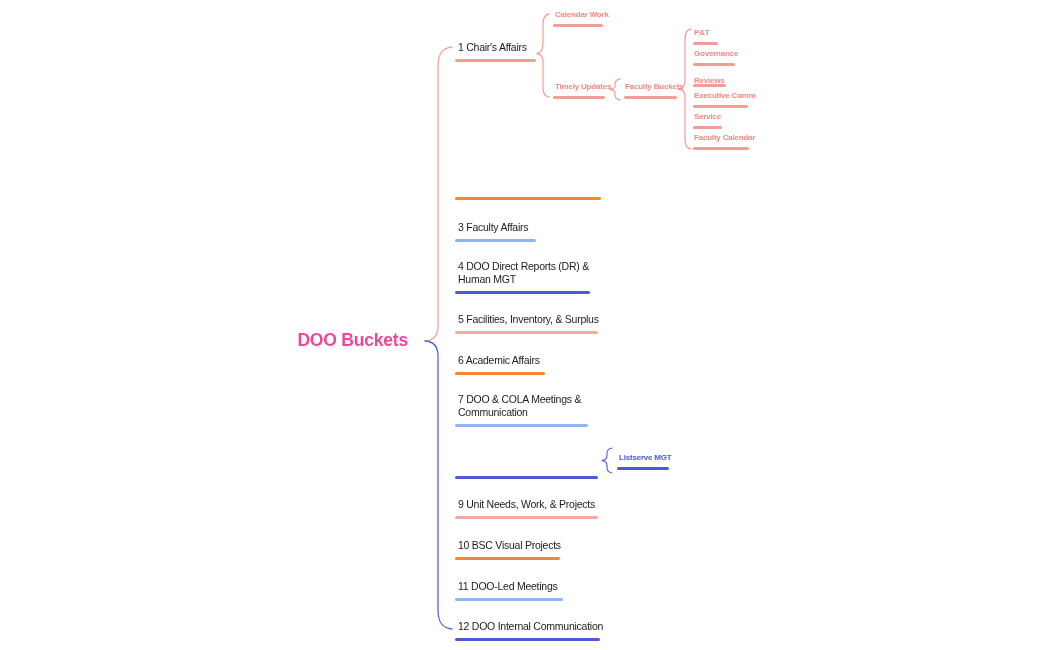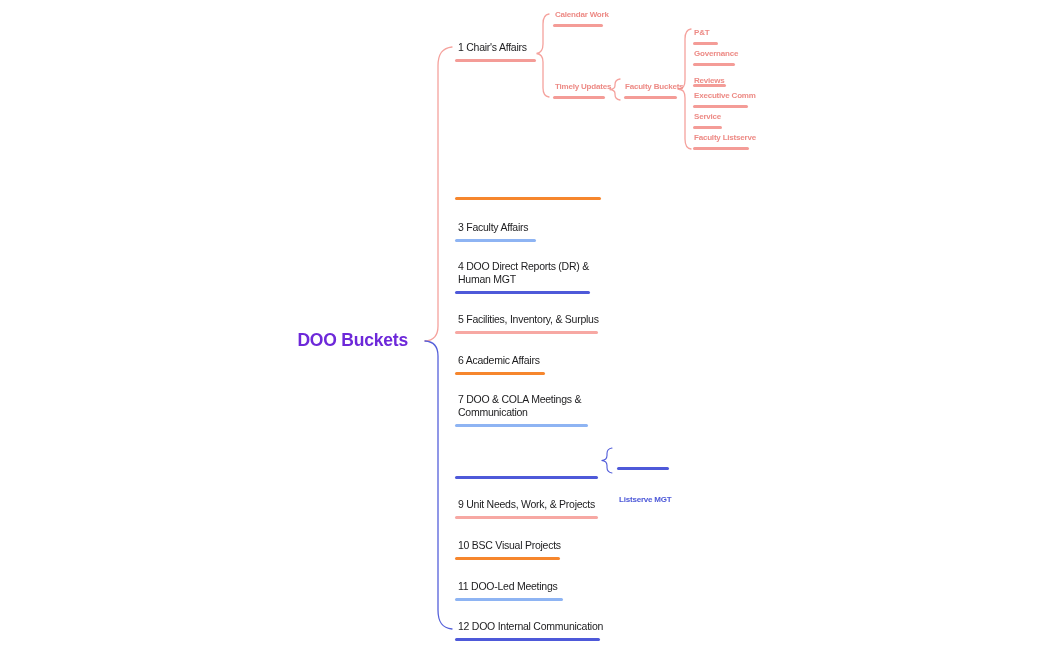--- a/index.html
+++ b/index.html
@@ -8,31 +8,31 @@
     font-family:"Liberation Sans","DejaVu Sans",sans-serif;overflow:hidden;
   }
   svg.links{position:absolute;left:0;top:0;width:1050px;height:650px;}
   svg.links path{fill:none;stroke-linecap:round;}
   .st-salmon{stroke:#F5A29D;stroke-width:1.3px;}
   .st-blue{stroke:#5560DA;stroke-width:1.3px;}
   .st-indigo{stroke:#4E59D9;stroke-width:1.1px;}
 
   .root{
     position:absolute;left:288px;top:330px;width:120px;text-align:right;
-    font-size:17.5px;font-weight:700;color:#6d28d9;letter-spacing:-0.2px;white-space:nowrap;
+    font-size:17.5px;font-weight:700;color:#ec4899;letter-spacing:-0.2px;white-space:nowrap;
   }
   .branch{
     position:absolute;width:170px;font-size:10.5px;font-weight:400;color:#1C1C1E;
     letter-spacing:-0.25px;line-height:13px;white-space:nowrap;
   }
   .sub{
     position:absolute;font-size:8px;font-weight:700;letter-spacing:-0.2px;
     line-height:10px;white-space:nowrap;color:#ED8A85;
   }
-  .sub.blue{color:#4C58D8;margin-top:42px;}
+  .sub.blue{color:#4C58D8;}
   .ul{position:absolute;height:3px;border-radius:2px;}
   .c-salmon{background:#F49C97;}
   .c-pink{background:#F7A8A3;}
   .c-orange{background:#F6862D;}
   .c-lblue{background:#8EB4F3;}
   .c-indigo{background:#4E59D9;}
 </style>
 </head>
 <body>
 
@@ -122,19 +122,19 @@
 
   <div class="sub" style="left:694px;top:76px">Reviews</div>
   <div class="ul c-salmon" style="left:693px;top:84px;width:33px"></div>
 
   <div class="sub" style="left:694px;top:91px">Executive Comm</div>
   <div class="ul c-salmon" style="left:693px;top:105px;width:55px"></div>
 
   <div class="sub" style="left:694px;top:112px">Service</div>
   <div class="ul c-salmon" style="left:693px;top:126px;width:29px"></div>
 
-  <div class="sub" style="left:694px;top:133px">Faculty Listserve</div>
+  <div class="sub" style="left:694px;top:133px">Faculty Calendar</div>
   <div class="ul c-salmon" style="left:693px;top:147px;width:56px"></div>
 
   <div class="sub blue" style="left:619px;top:453px">Listserve MGT</div>
   <div class="ul c-indigo" style="left:617px;top:467px;width:52px"></div>
 
 </div>
 
 </body></html>

